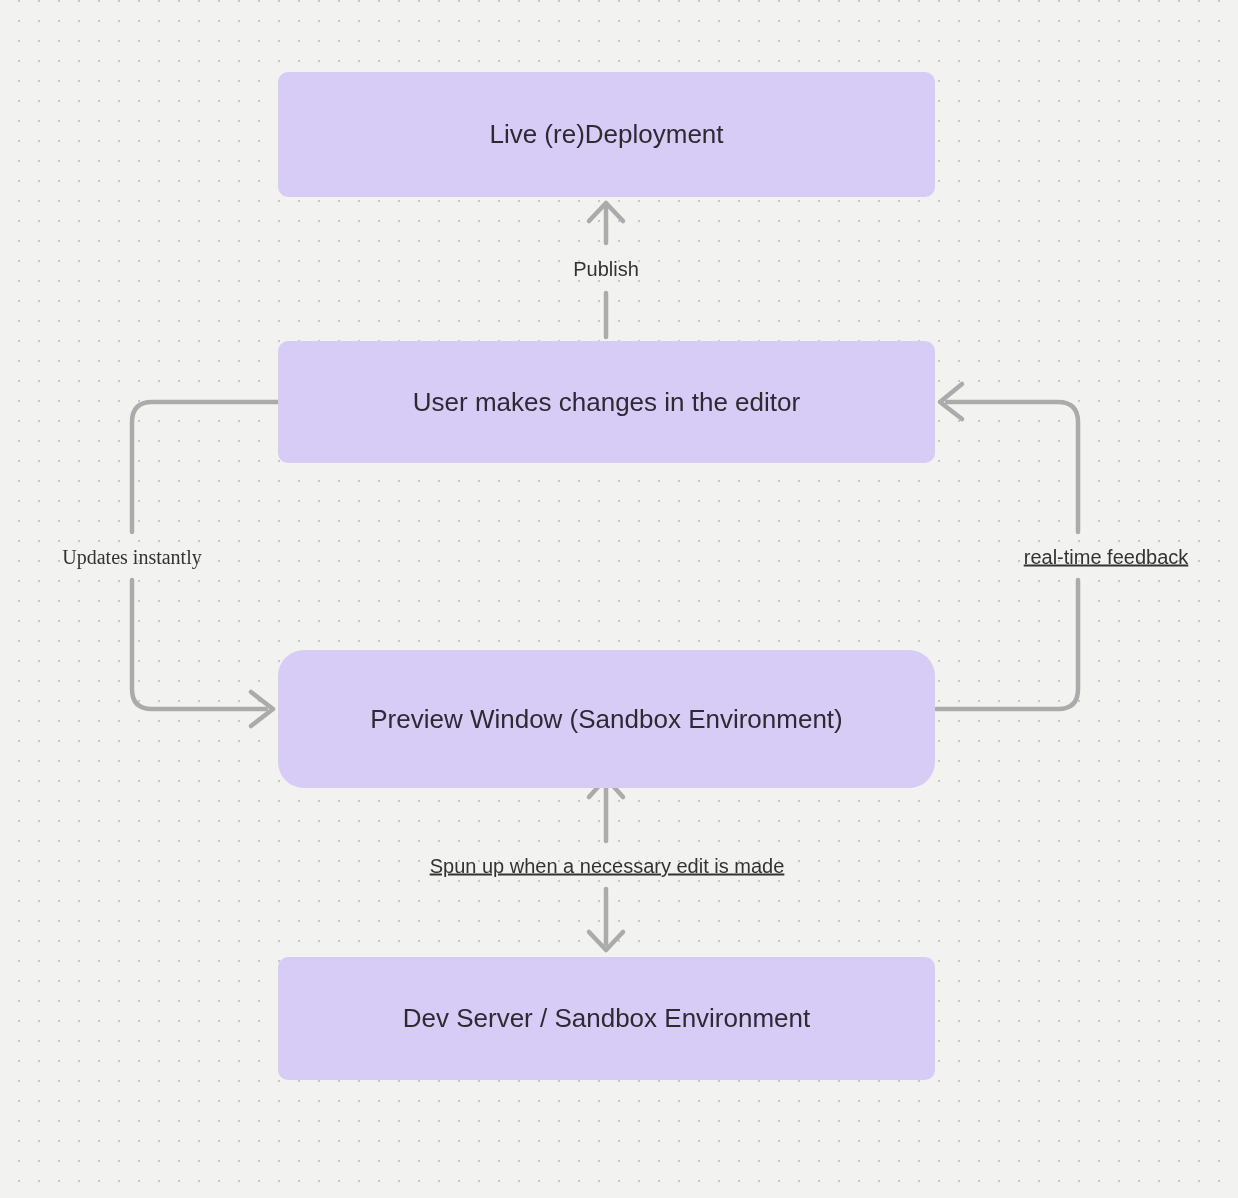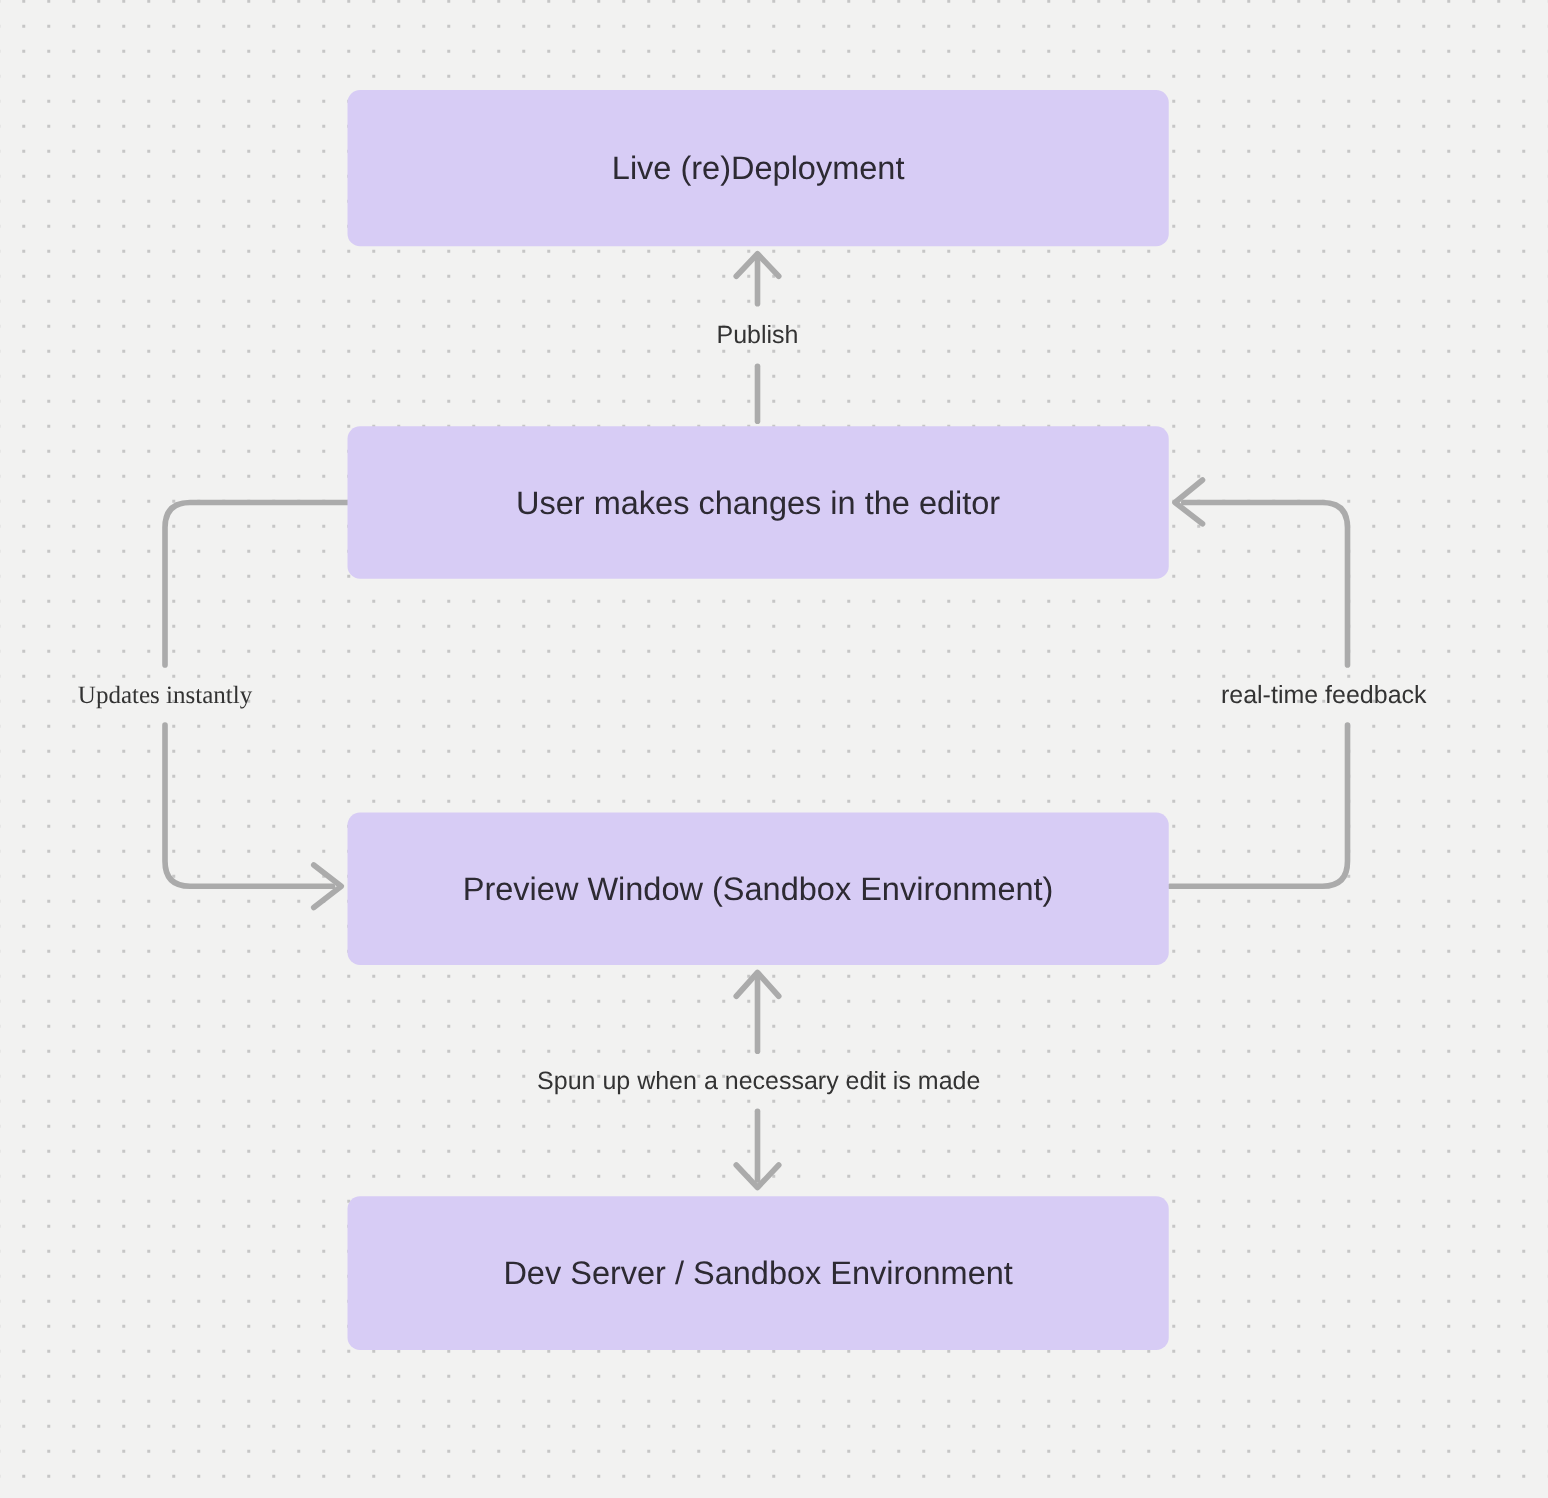--- a/index.html
+++ b/index.html
@@ -37,35 +37,35 @@
     border-radius: 10px;
     display: flex;
     align-items: center;
     justify-content: center;
     color: #2d2a33;
     font-size: 26px;
     text-align: center;
   }
   .n-live    { top: 72px;  height: 125px; }
   .n-user    { top: 341px; height: 122px; }
-  .n-preview { top: 650px; height: 122px; }
+  .n-preview { top: 650px; height: 138px; border-radius: 26px; }
   .n-dev     { top: 957px; height: 123px; text-align: center; }
 
   .edge-label {
     position: absolute;
     transform: translate(-50%, -50%);
     font-size: 20px;
     color: #333333;
     white-space: nowrap;
     text-align: right;
   }
   .l-publish  { left: 606px;  top: 269px; }
   .l-updates  { left: 132px;  top: 557px; font-family: Liberation Serif, serif; }
-  .l-realtime { left: 1059px; top: 557px; }
-  .l-spun     { left: 607px;  top: 866px; }
+  .l-realtime { left: 1106px; top: 557px; text-decoration: underline; }
+  .l-spun     { left: 607px;  top: 866px; text-decoration: underline; }
 </style>
 </head>
 <body>
 
 <div class="canvas">
 
   <svg class="edges" viewBox="0 0 1238 1198" xmlns="http://www.w3.org/2000/svg">
 
     <g>
       <path d="M606 243 V206"></path>

